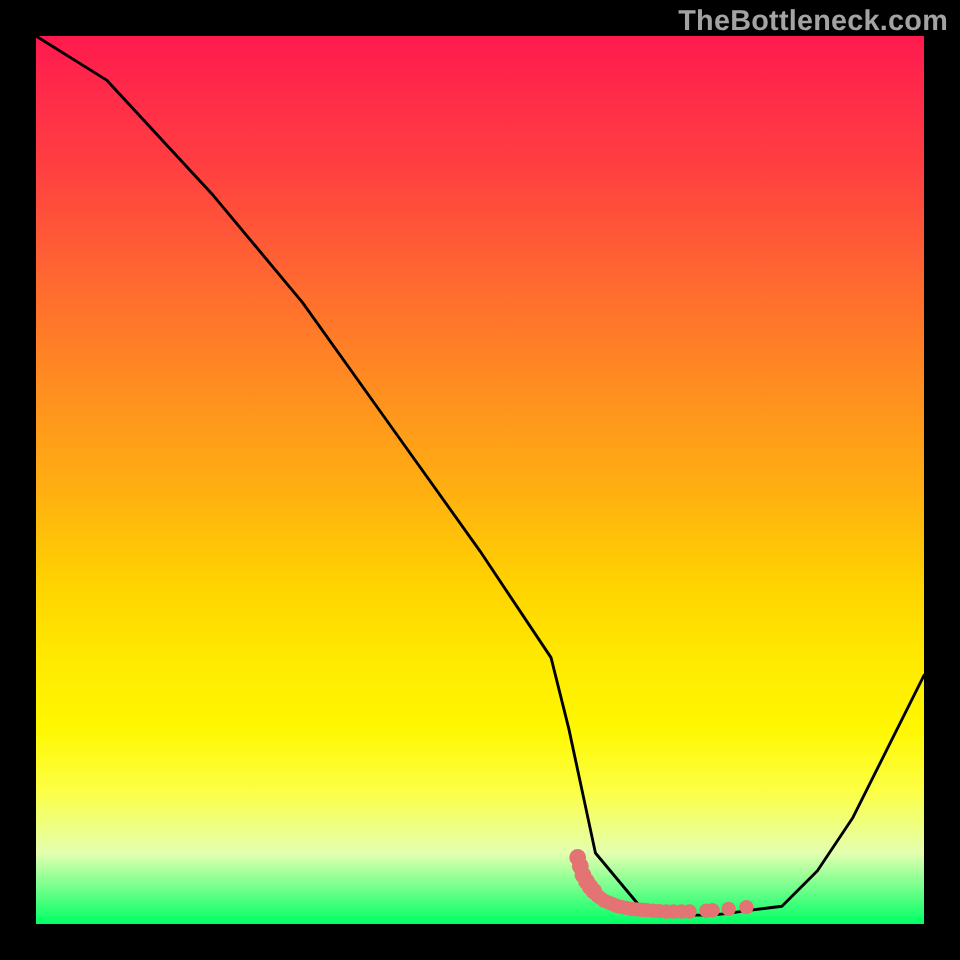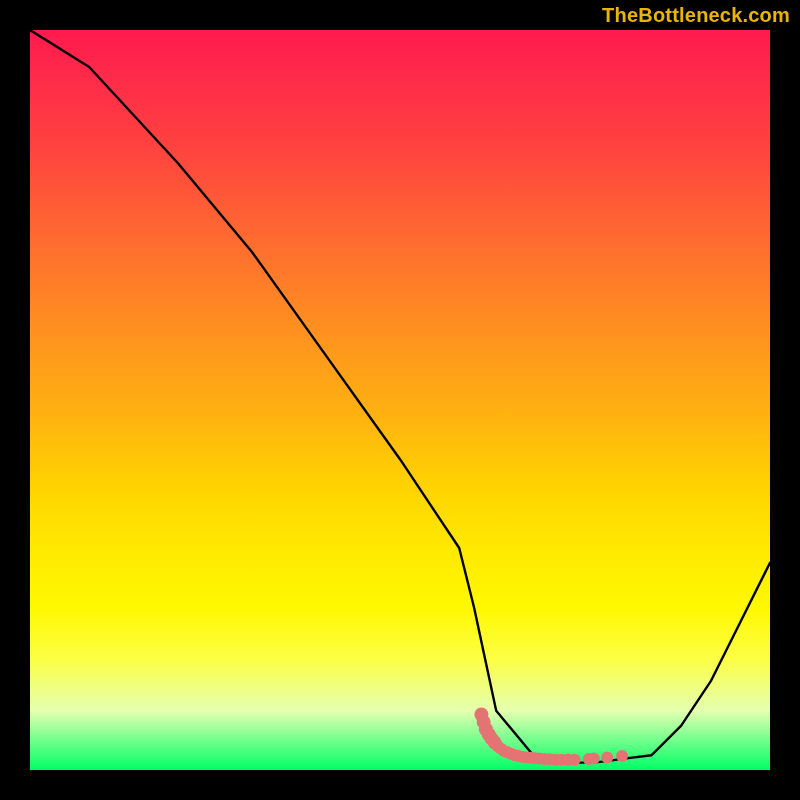--- a/index.html
+++ b/index.html
@@ -42,22 +42,22 @@
     left: 0;
     top: 0;
     width: 740px;
     height: 740px;
     pointer-events: none;
   }
   .watermark {
     position: absolute;
     top: 4px;
     right: 10px;
-    color: #eab308;
-    font-size: 20px;
+    color: #a3a3a3;
+    font-size: 24px;
     font-weight: 600;
     letter-spacing: 0.2px;
     user-select: none;
   }
 </style>
 </head>
 <body>
 
 <div class="stage">
 

